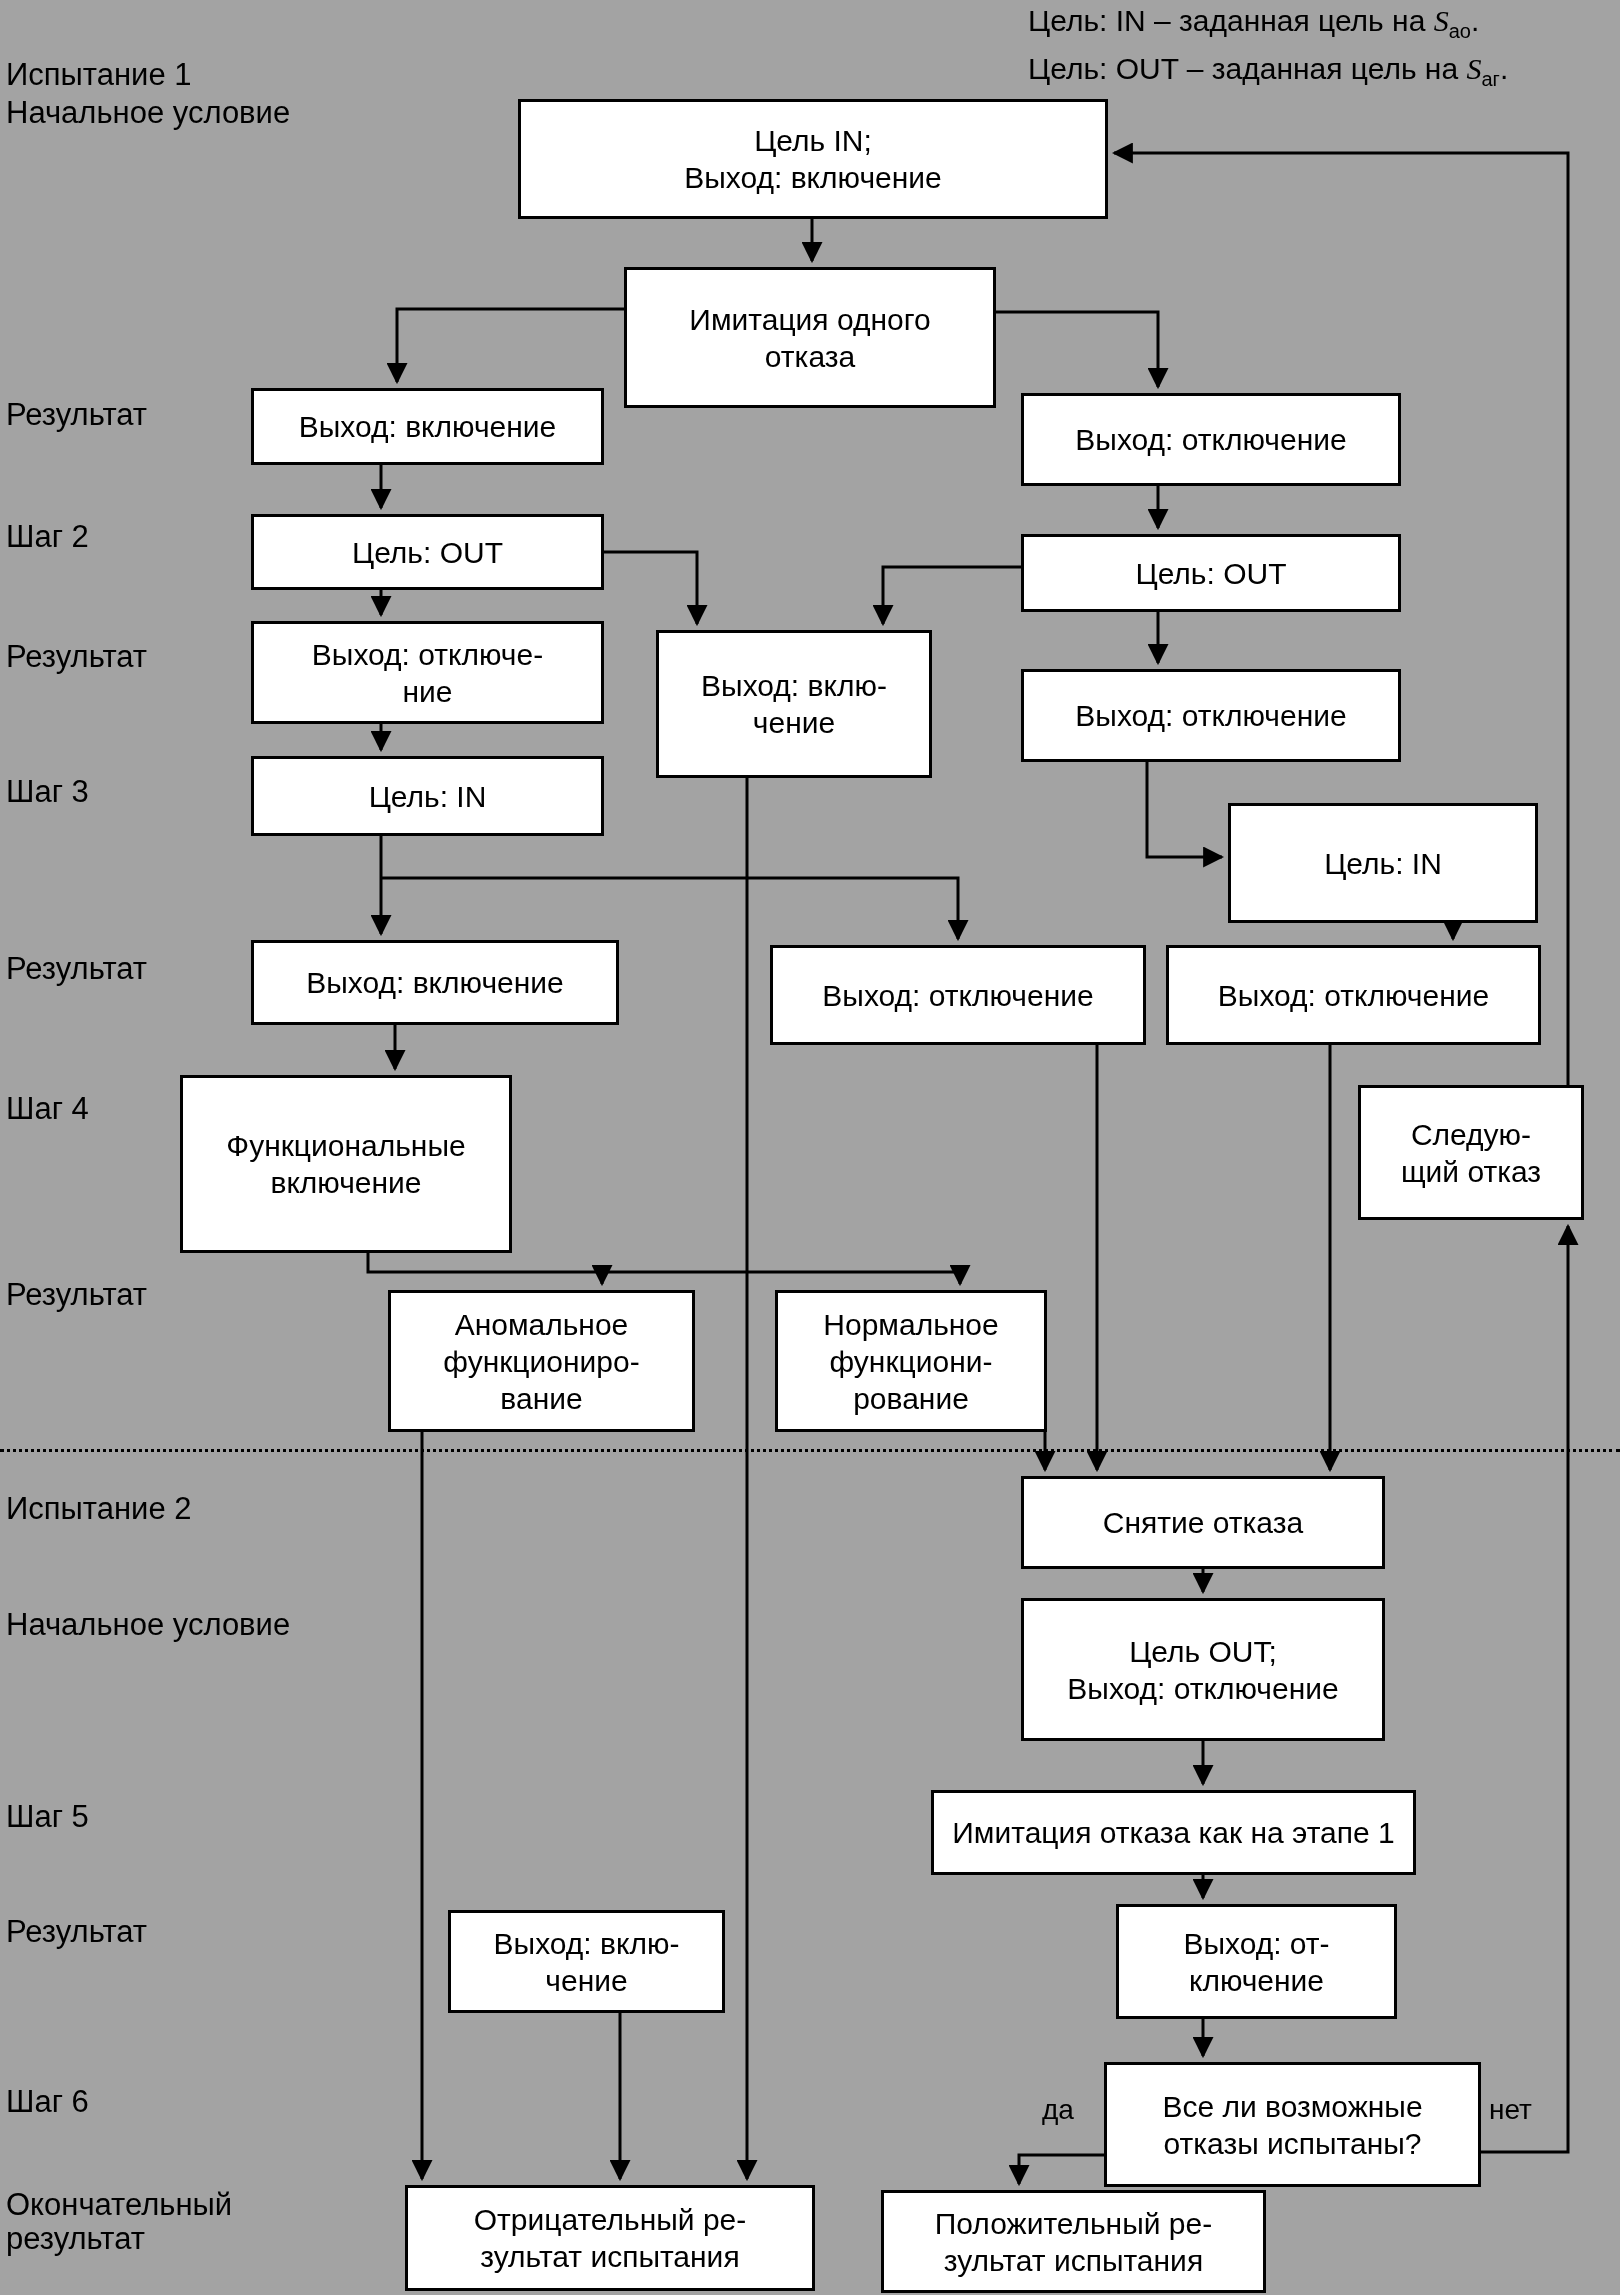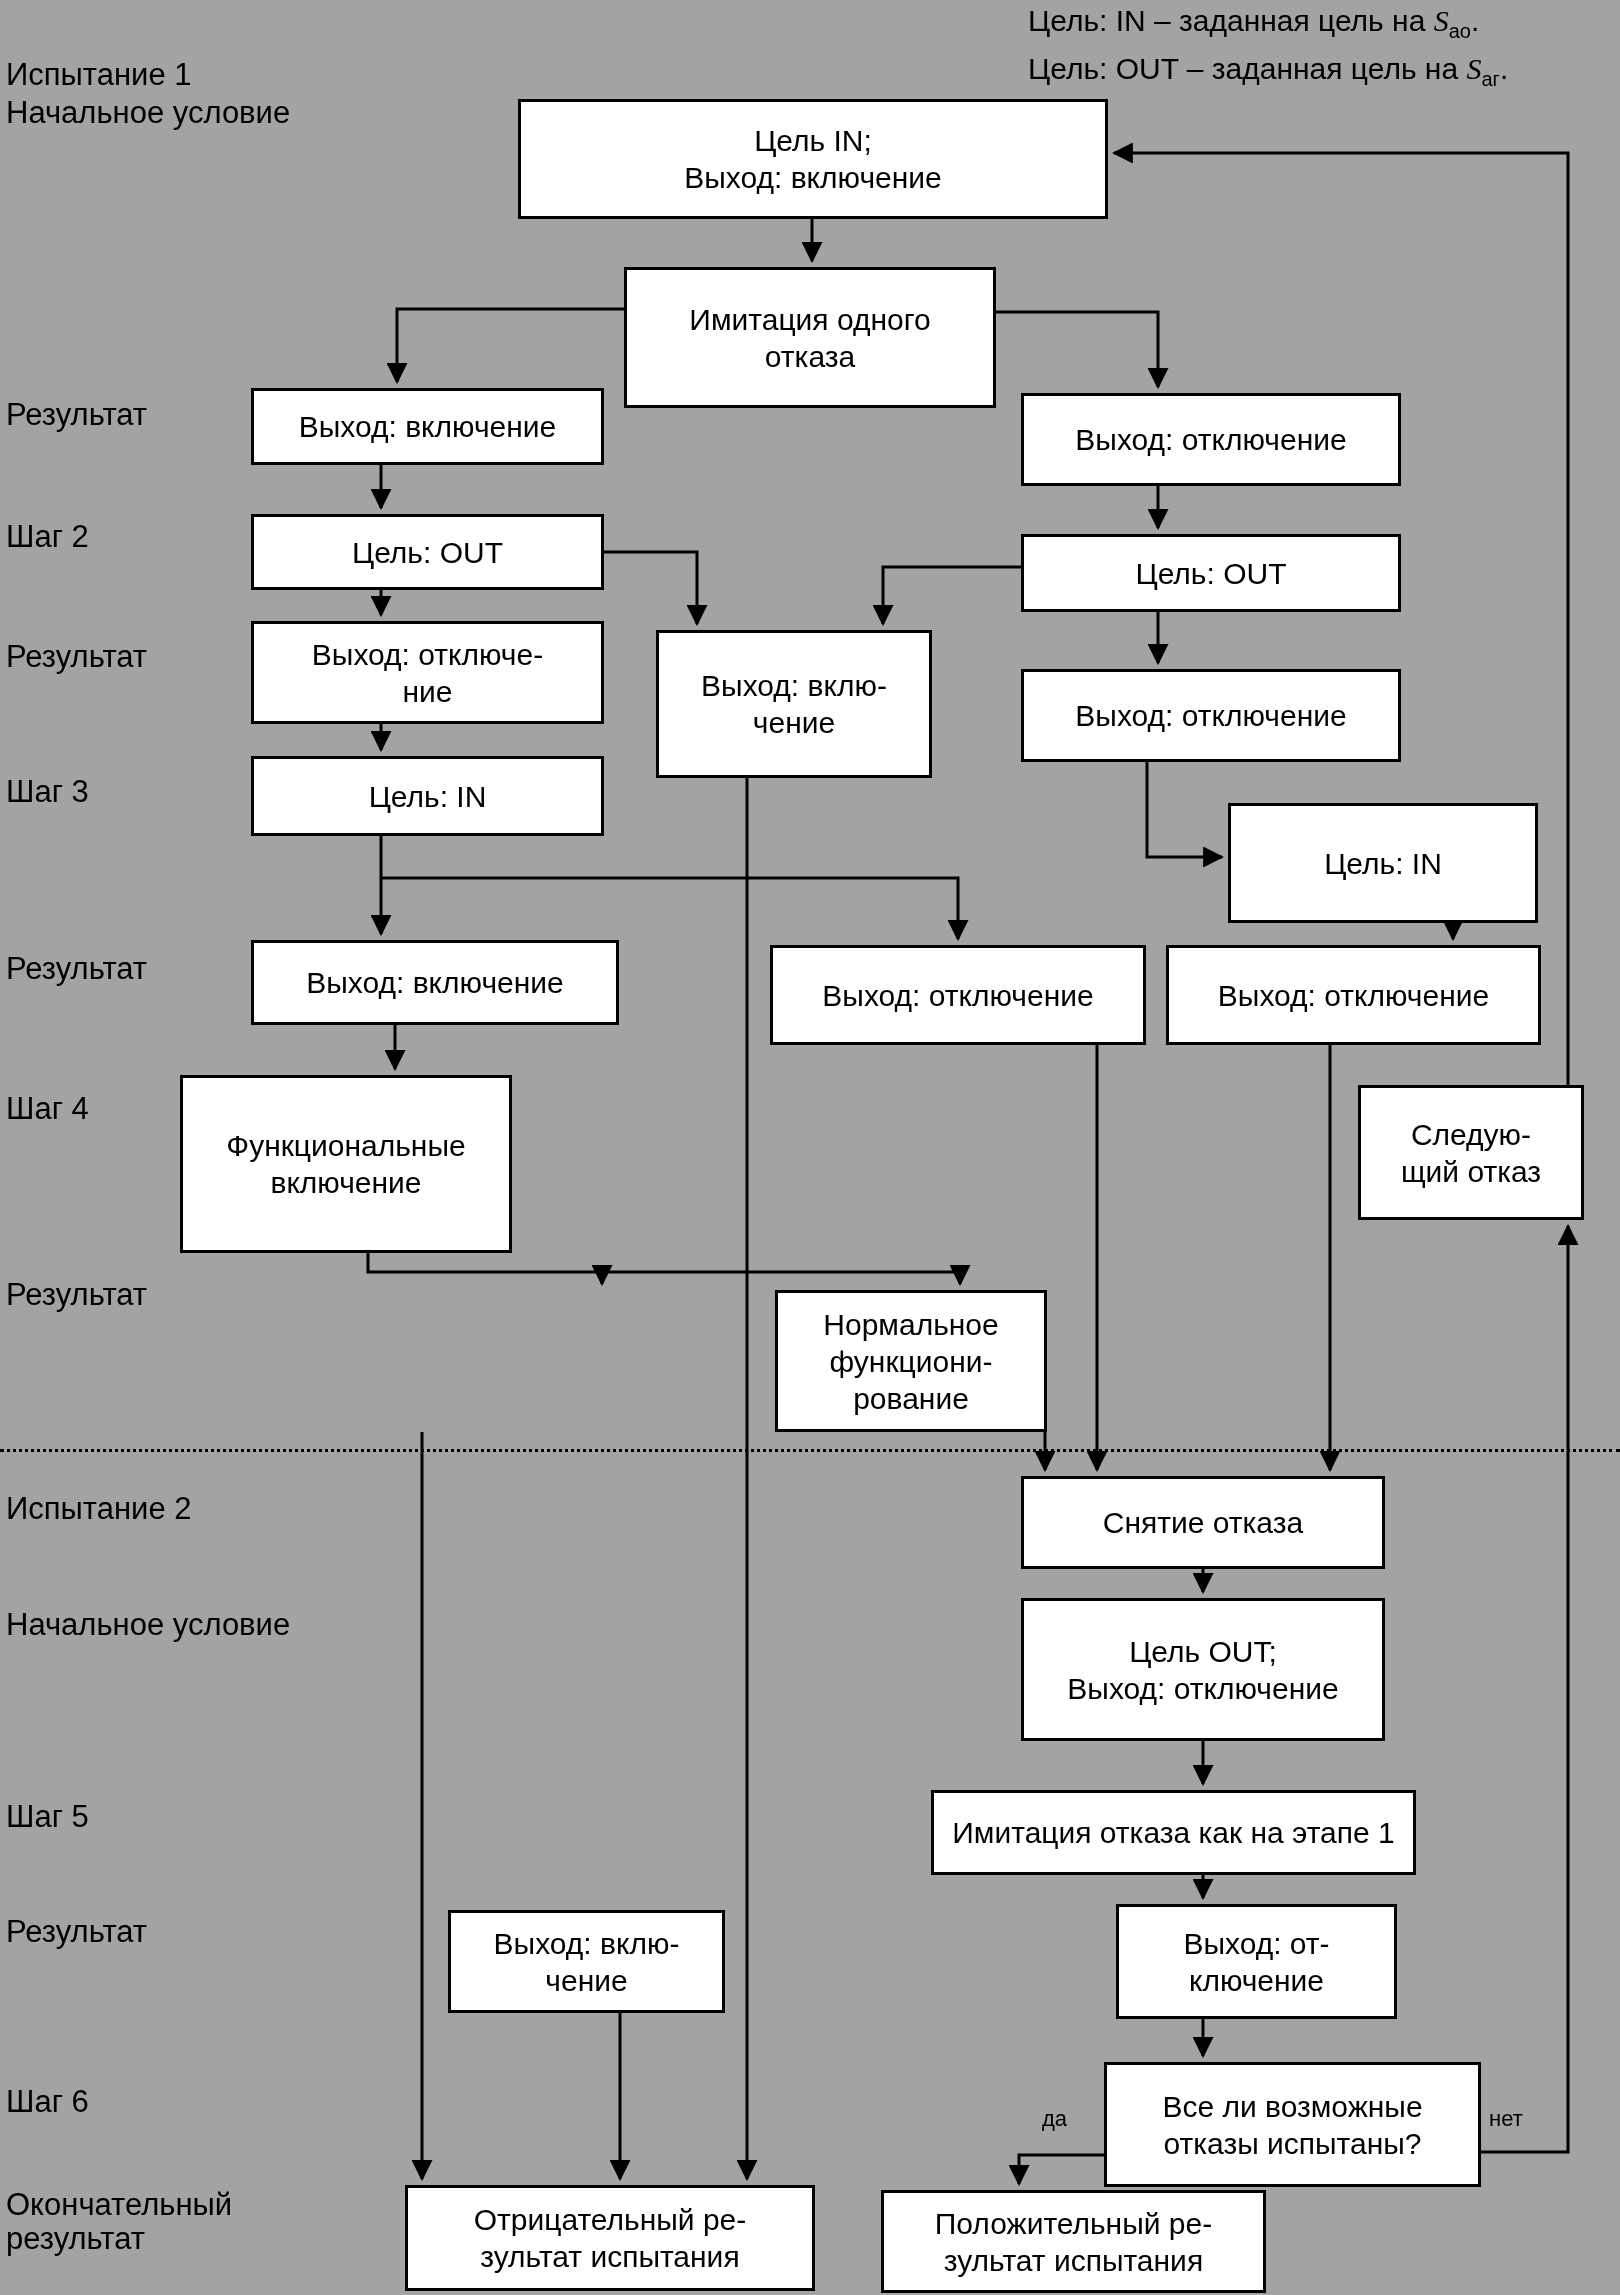--- a/index.html
+++ b/index.html
@@ -35,22 +35,21 @@
   .legend{
     position:absolute;
     left:1028px;top:2px;
     font-size:30px;
     line-height:37px;
   }
   .legend i{font-family:"Liberation Serif", serif;}
   .legend sub{font-size:20px;}
   .branch{
     position:absolute;
-    font-size:22px;
-    margin-top:12px;
+    font-size:28px;
   }
   .dotline{
     position:absolute;
     left:0;top:1449px;width:1620px;height:0;
     border-top:3px dotted #000;
   }
 </style>
 </head>
 <body>
 
@@ -170,20 +169,25 @@
       <div class="bt">Выход: отключение</div>
     </div>
   <div class="node" style="left:180px;top:1075px;width:332px;height:178px">
       <div class="bt">Функциональные
 включение</div>
     </div>
   <div class="node" style="left:1358px;top:1085px;width:226px;height:135px">
       <div class="bt">Следую-
 щий отказ</div>
     </div>
+  <div class="node" style="left:388px;top:1290px;width:307px;height:142px">
+      <div class="bt">Аномальное
+функциониро-
+вание</div>
+    </div>
   <div class="node" style="left:775px;top:1290px;width:272px;height:142px">
       <div class="bt">Нормальное
 функциони-
 рование</div>
     </div>
   <div class="node" style="left:1021px;top:1476px;width:364px;height:93px">
       <div class="bt">Снятие отказа</div>
     </div>
   <div class="node" style="left:1021px;top:1598px;width:364px;height:143px">
       <div class="bt">Цель OUT;

